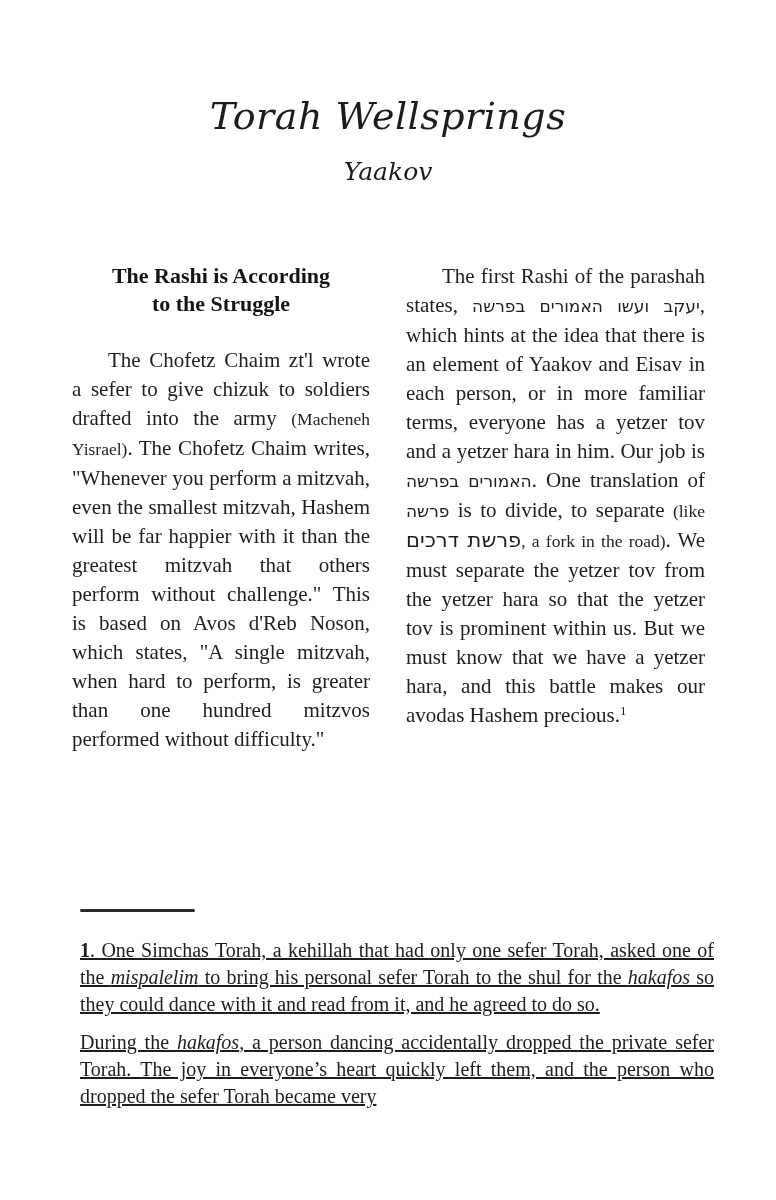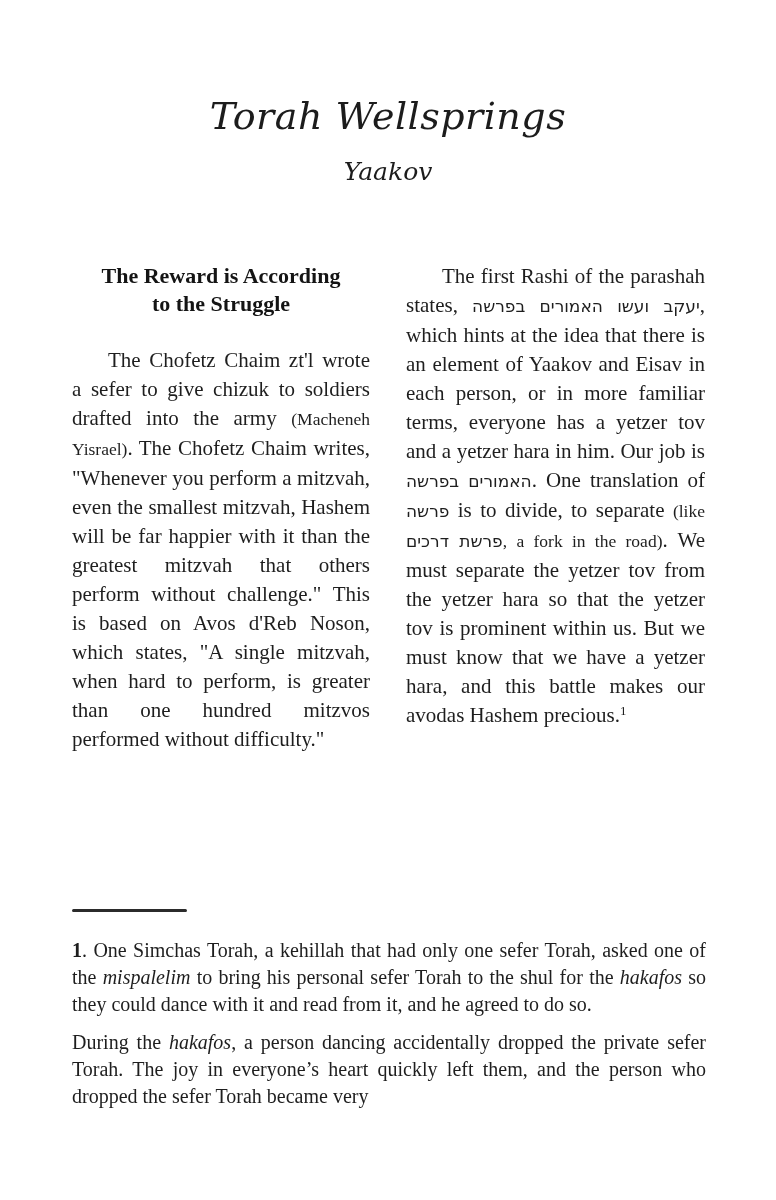--- a/index.html
+++ b/index.html
@@ -52,31 +52,32 @@
     margin-bottom: 28px;
   }
   .body-par { text-indent: 36px; }
   .small-text { font-size: 17.5px; }
   .heb {
     font-family: "DejaVu Sans", sans-serif;
     font-size: 17px;
   }
   .heb-small {
     font-family: "DejaVu Sans", sans-serif;
-    font-size: 17px;
+    font-size: 21px;
   }
   .fn-ref {
     font-size: 13px;
     line-height: 0;
     vertical-align: 7px;
   }
   .footnote-area {
     position: absolute;
-    left: 72px; top: 909px;
+    left: 80px; top: 909px;
     width: 634px;
+    text-decoration: underline;
   }
   .fn-rule {
     width: 115px;
     height: 0;
     border-top: 3px solid #2b2b2b;
     margin-bottom: 25px;
   }
   .fn-par {
     text-align: justify;
     font-size: 20px;
@@ -89,21 +90,21 @@
 </style>
 </head>
 <body>
 
 <div class="page">
 
   <div class="doc-title">Torah Wellsprings</div>
   <div class="doc-subtitle">Yaakov</div>
 
   <div class="col col-left">
-    <h3 class="section-heading"><span>The Reward is According</span><br><span>to the Struggle</span></h3>
+    <h3 class="section-heading"><span>The Rashi is According</span><br><span>to the Struggle</span></h3>
     <p class="body-par"><span>The Chofetz Chaim zt'l wrote a sefer to give chizuk to soldiers drafted into the army </span><span class="small-text">(Macheneh Yisrael)</span><span>. The Chofetz Chaim writes, "Whenever you perform a mitzvah, even the smallest mitzvah, Hashem will be far happier with it than the greatest mitzvah that others perform without challenge." This is based on Avos d'Reb Noson, which states, "A single mitzvah, when hard to perform, is greater than one hundred mitzvos performed without difficulty."</span></p>
   </div>
 
   <div class="col col-right">
     <p class="body-par"><span>The first Rashi of the parashah states, </span><span class="heb" dir="rtl">יעקב ועשו האמורים בפרשה</span><span>, which hints at the idea that there is an element of Yaakov and Eisav in each person, or in more familiar terms, everyone has a yetzer tov and a yetzer hara in him. Our job is </span><span class="heb" dir="rtl">האמורים בפרשה</span><span>. One translation of </span><span class="heb" dir="rtl">פרשה</span><span> is to divide, to separate </span><span class="small-text">(like </span><span class="heb-small" dir="rtl">פרשת דרכים</span><span class="small-text">, a fork in the road)</span><span>. We must separate the yetzer tov from the yetzer hara so that the yetzer tov is prominent within us. But we must know that we have a yetzer hara, and this battle makes our avodas Hashem precious.</span><sup class="fn-ref">1</sup></p>
   </div>
 
   <div class="footnote-area">
     <div class="fn-rule"></div>
     <p class="fn-par"><span class="fn-num">1</span><span>. One Simchas Torah, a kehillah that had only one sefer Torah, asked one of the </span><span class="ital">mispalelim</span><span> to bring his personal sefer Torah to the shul for the </span><span class="ital">hakafos</span><span> so they could dance with it and read from it, and he agreed to do so.</span></p>

